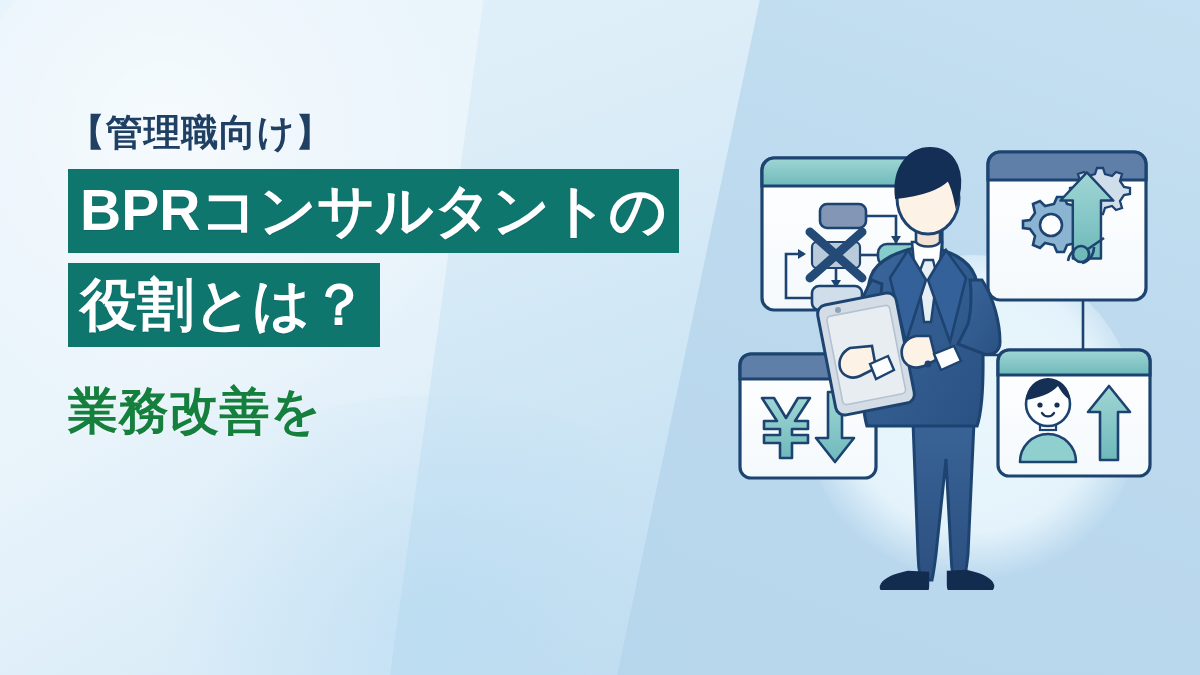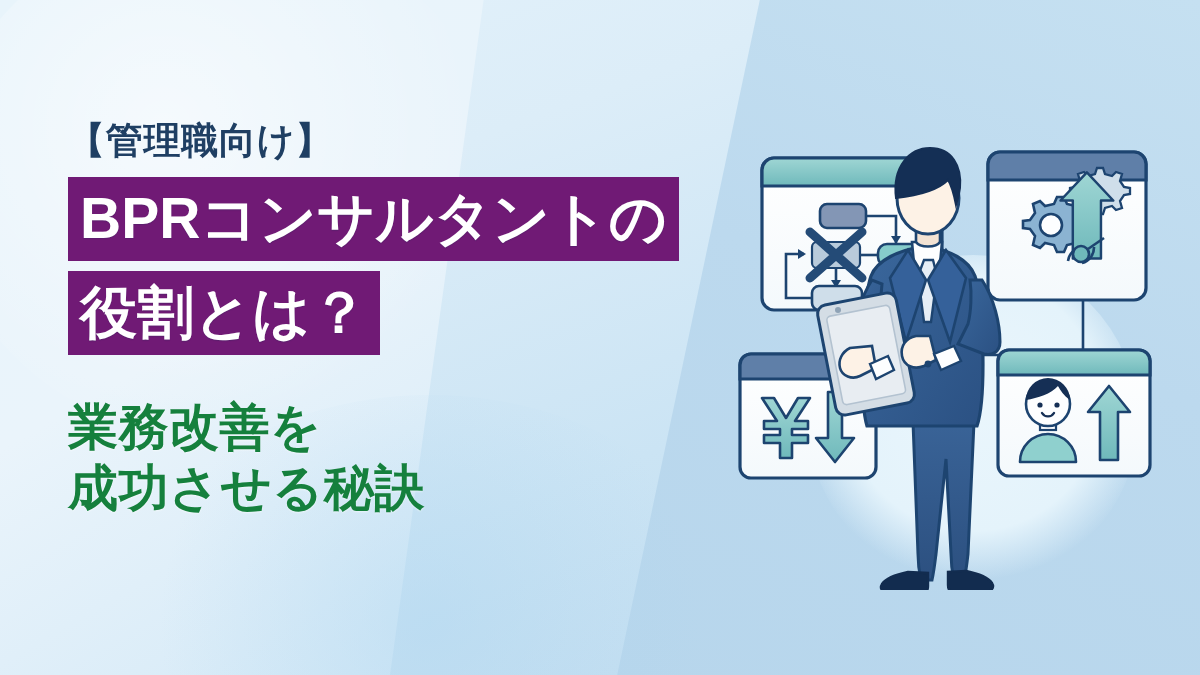--- a/index.html
+++ b/index.html
@@ -33,34 +33,34 @@
   .bg-soft-2{
     position:absolute;left:120px;bottom:-180px;width:620px;height:460px;border-radius:50%;
     background:radial-gradient(circle at 50% 50%,rgba(174,214,240,.45),rgba(174,214,240,0) 70%);
   }
   .bg-halo{
     position:absolute;left:808px;top:255px;width:330px;height:330px;border-radius:50%;
     background:radial-gradient(circle at 50% 45%,#eaf6fc 0%,#e4f3fb 52%,rgba(226,242,251,0) 72%);
   }
 
   
-  .copy{position:absolute;left:68px;top:120px;width:720px;}
+  .copy{position:absolute;left:68px;top:112px;width:720px;}
   .kicker{
     font-size:37px;font-weight:700;color:#1f3f63;letter-spacing:.02em;
     line-height:1.15;margin:0 0 14px 0;white-space:nowrap;
   }
   .title-wrap{margin:0;padding:0;}
   .title-line{
-    display:inline-block;background:#701a75;color:#ffffff;
+    display:inline-block;background:#0f766e;color:#ffffff;
     font-size:57px;font-weight:700;line-height:1.0;
     padding:13px 12px 14px 12px;margin:0 0 10px 0;white-space:nowrap;
     letter-spacing:0;
     text-shadow:0 1px 1px rgba(20,50,80,.22);
   }
-  .title-line.l2{margin-bottom:12px;}
+  .title-line.l2{margin-bottom:4px;}
   .sub{
     margin:30px 0 0 0;color:#15803d;
     font-size:50px;font-weight:700;line-height:1.22;letter-spacing:.01em;
     text-shadow:0 1px 2px rgba(255,255,255,.55);
   }
   .sub span{display:block;white-space:nowrap;}
 
   
   .illus{position:absolute;left:700px;top:120px;width:500px;height:470px;}
   .illus svg{display:block;width:500px;height:470px;}
@@ -81,21 +81,20 @@
 
     <div class="kicker">【管理職向け】</div>
 
     <div class="title-wrap">
       <div class="title-line l1">BPRコンサルタントの</div><br>
       <div class="title-line l2">役割とは？</div>
     </div>
 
     <div class="sub">
       <span>業務改善を</span>
-      <span>成功させる秘訣</span>
     </div>
   </div>
 
   <div class="illus">
   <svg viewBox="0 0 500 470" xmlns="http://www.w3.org/2000/svg">
     <defs>
       <linearGradient id="gTeal" x1="0" y1="0" x2="0" y2="1">
         <stop offset="0" stop-color="#9fd6d4"></stop>
             <stop offset="1" stop-color="#6fb9bb"></stop>
       </linearGradient>

